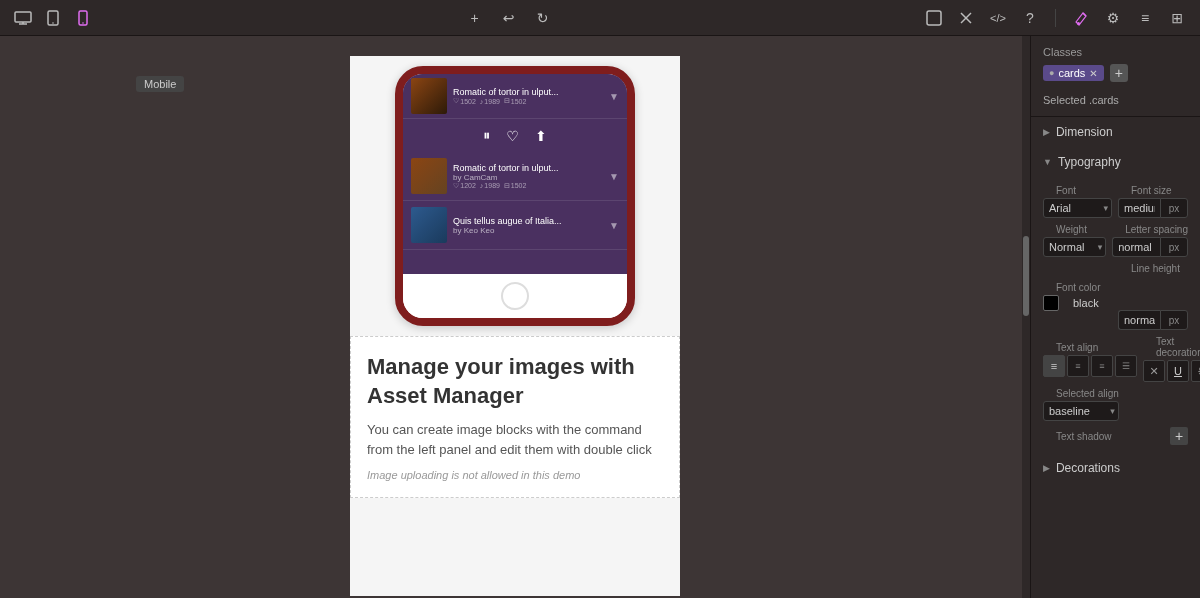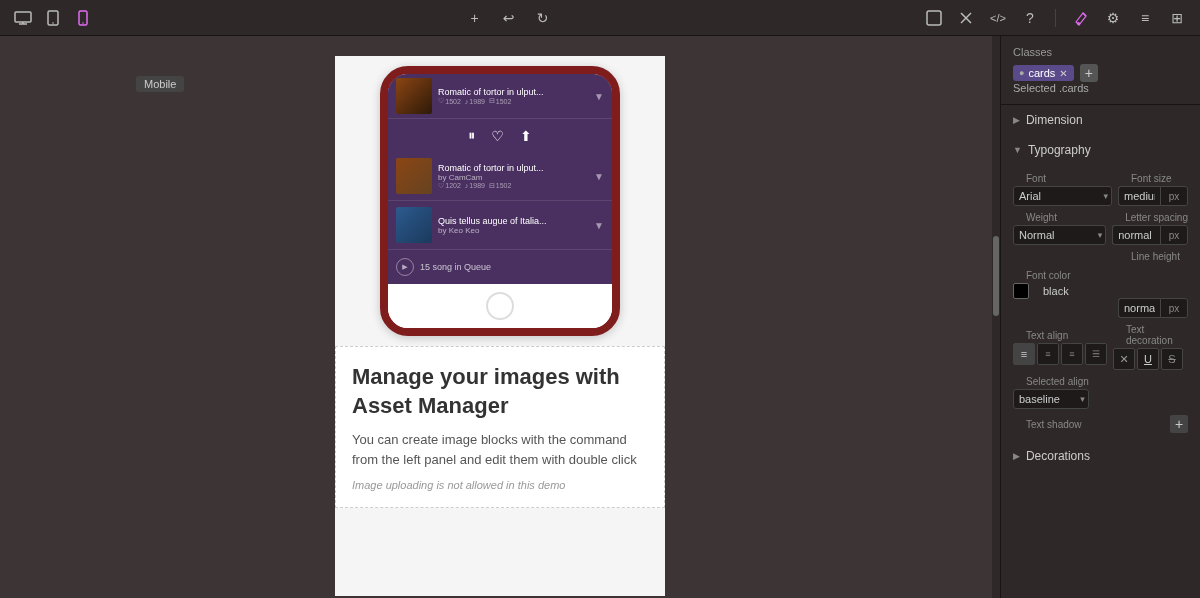--- a/index.html
+++ b/index.html
@@ -193,21 +193,21 @@
       margin-bottom: 10px;
     }
     .asset-note {
       font-size: 11px;
       color: #999;
       font-style: italic;
     }
 
     
     .right-panel {
-      width: 200px;
+      width: 170px;
       background: #2e2828;
       border-left: 1px solid #1a1515;
       display: flex;
       flex-direction: column;
       overflow-y: auto;
       flex-shrink: 0;
     }
 
     .panel-section {
       border-bottom: 1px solid #1a1515;
@@ -242,21 +242,21 @@
     .class-add-btn {
       width: 18px; height: 18px;
       background: #555;
       border-radius: 3px;
       display: flex; align-items: center; justify-content: center;
       color: #ccc; cursor: pointer; font-size: 14px;
     }
     .selected-text {
       font-size: 11px;
       color: #888;
-      margin-top: 0;
+      margin-top: 12px;
     }
     .selected-text span { color: #aaa; }
 
     
     .accordion-header {
       display: flex;
       align-items: center;
       gap: 6px;
       padding: 8px 12px;
       cursor: pointer;
@@ -553,26 +553,20 @@
 
             <div class="phone-song-card">
               <div class="song-thumb song-thumb-2"></div>
               <div class="song-info">
                 <div class="song-title">Quis tellus augue of Italia...</div>
                 <div class="song-artist">by Keo Keo</div>
               </div>
               <div class="dropdown-btn">▼</div>
             </div>
 
-            <div style="padding:8px; display:flex; align-items:center; gap:6px; background:#4a3060;">
-              <div style="width:18px;height:18px;border:1.5px solid rgba(255,255,255,0.4);border-radius:50%;display:flex;align-items:center;justify-content:center;">
-                <span style="font-size:7px;color:rgba(255,255,255,0.6);">▶</span>
-              </div>
-              <span style="font-size:9px;color:rgba(255,255,255,0.7);">15 song in Queue</span>
-            </div>
           </div>
 
           <div class="phone-bottom">
             <div class="home-button"></div>
           </div>
         </div>
       </div>
 
       <div class="asset-section">
         <div class="asset-title">Manage your images with Asset Manager</div>

